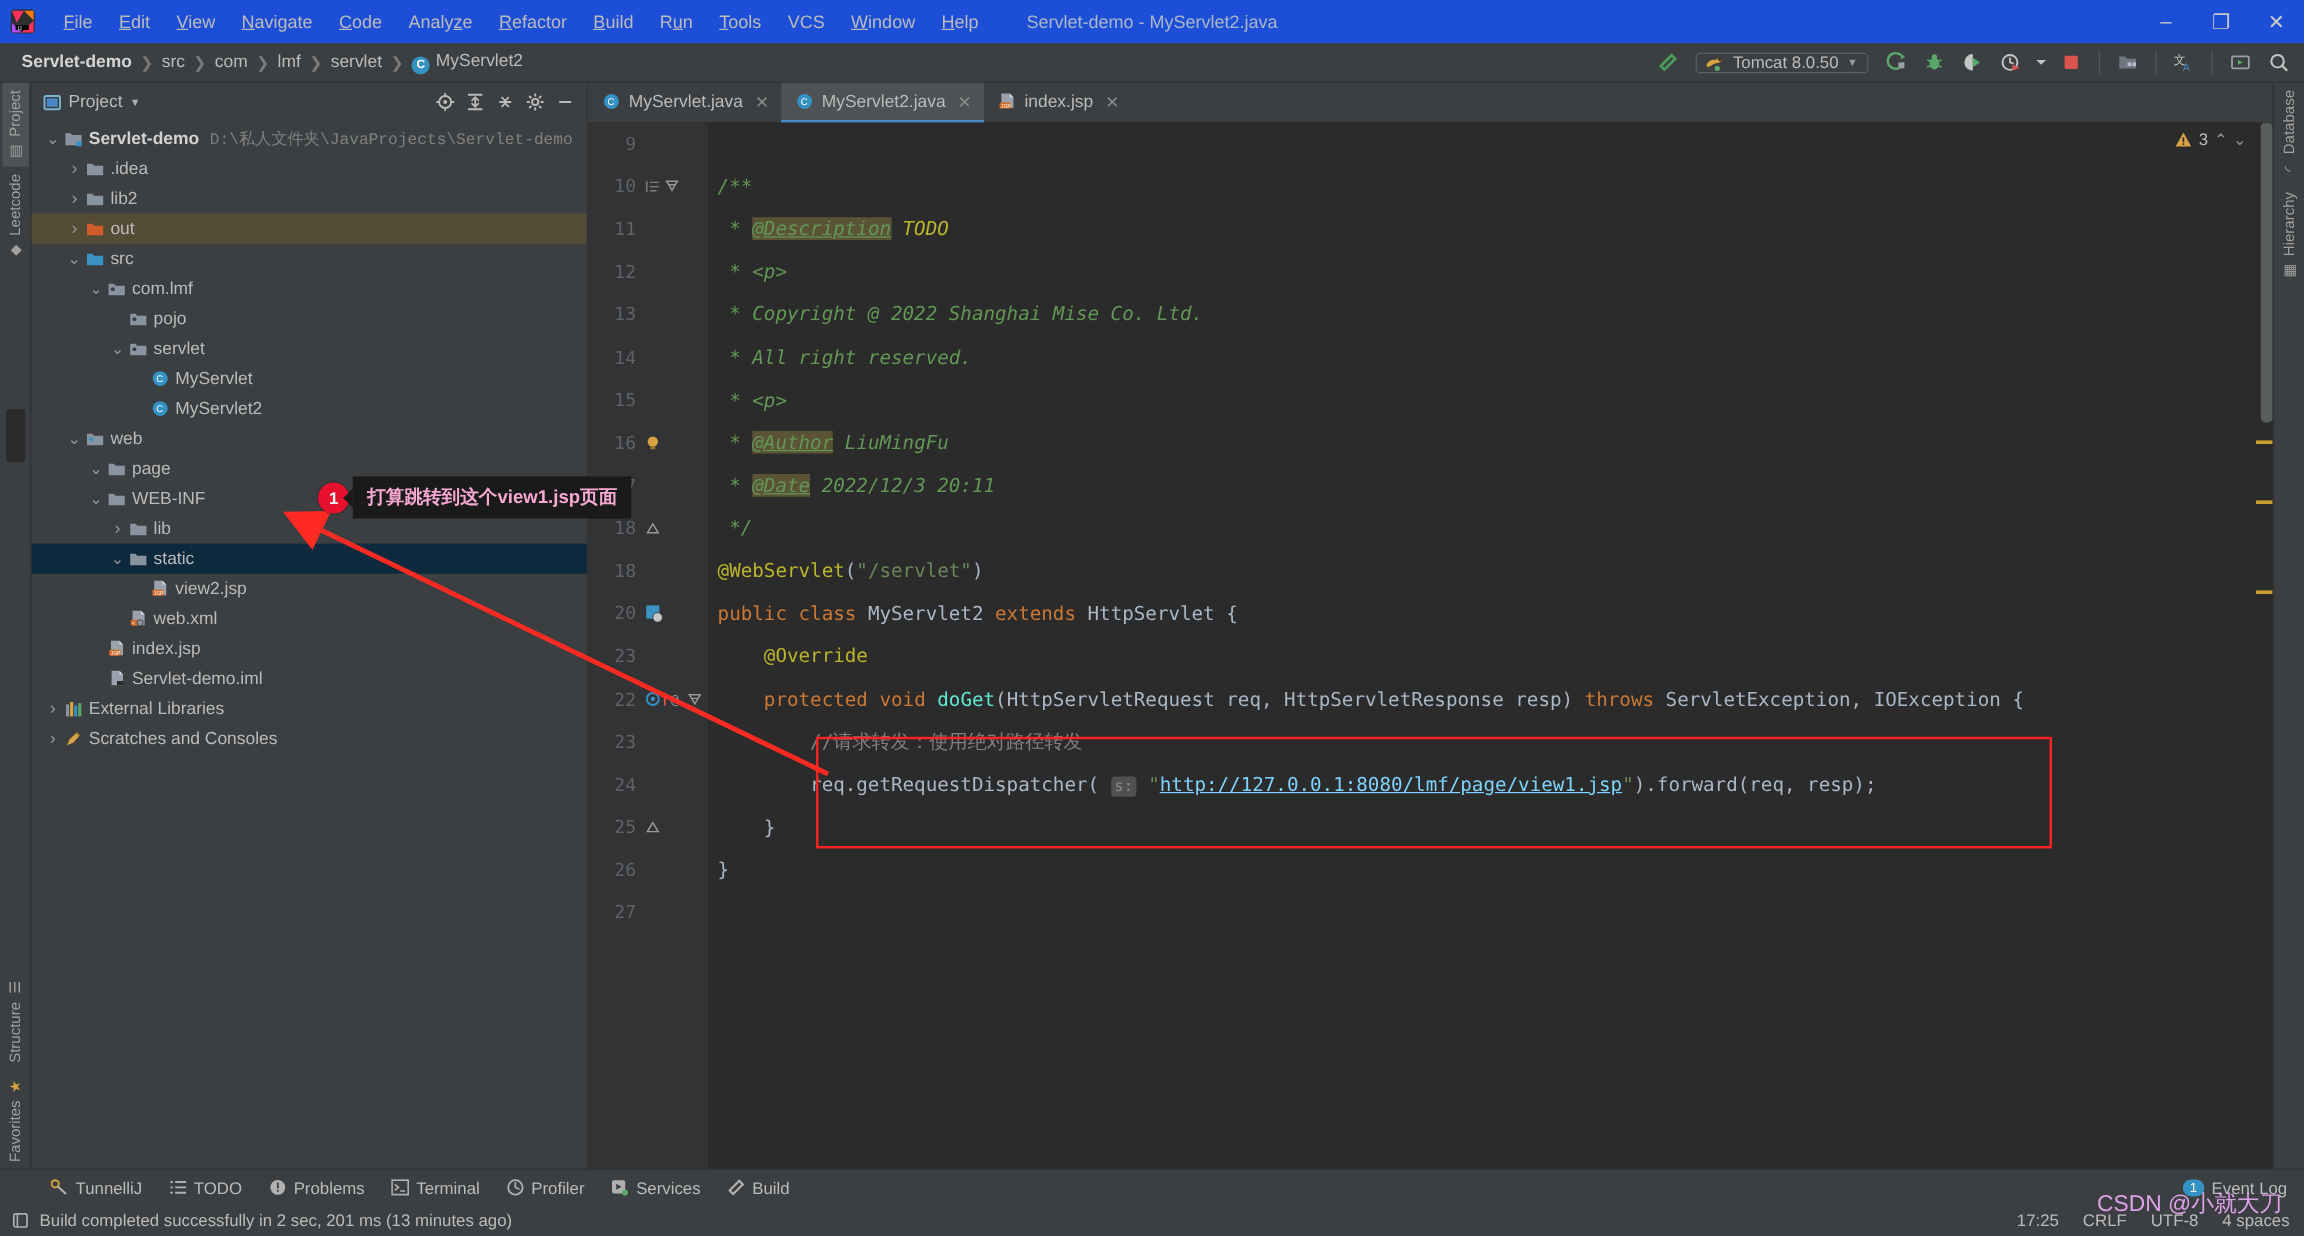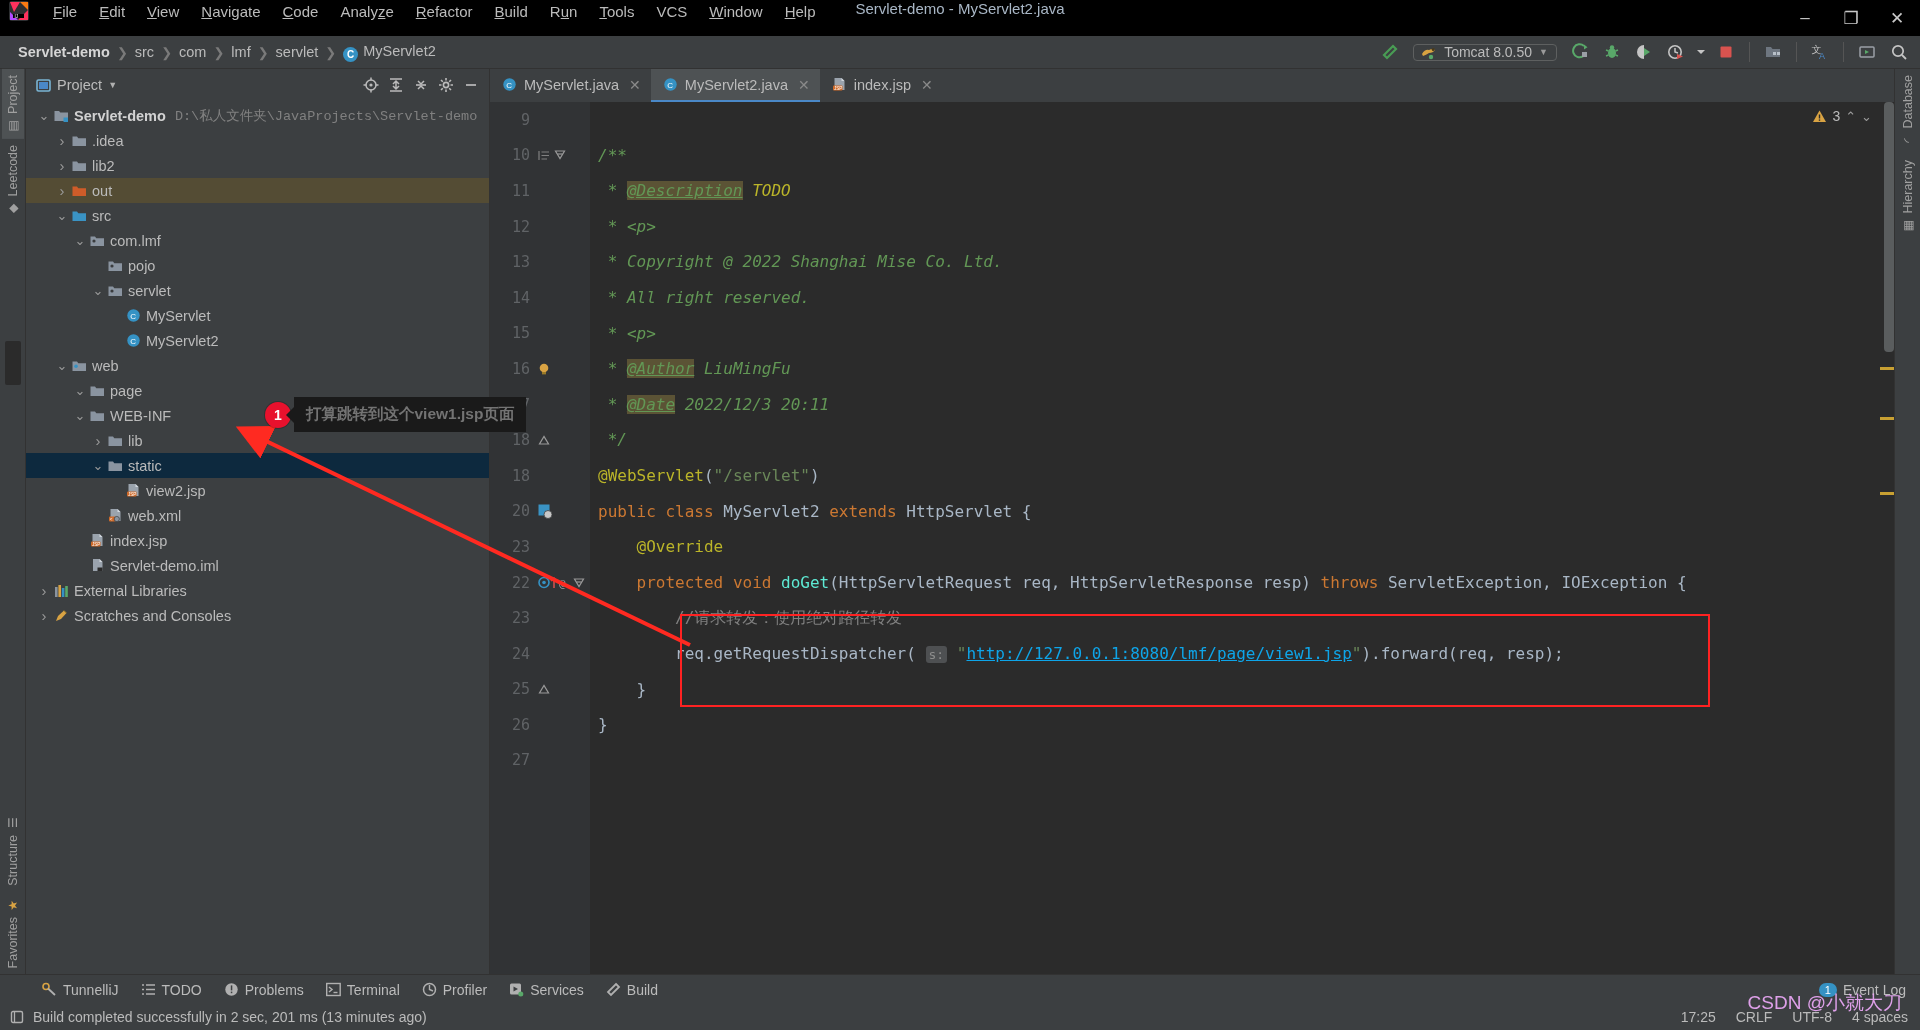--- a/index.html
+++ b/index.html
@@ -7,21 +7,21 @@
     width: 1920px; height: 1030px;
     background: #3c3f41;
     font-family: "Liberation Sans", sans-serif;
     overflow: hidden;
     color: #bbbbbb;
   }
   .ide { position: relative; width: 1920px; height: 1030px; display: flex; flex-direction: column; }
 
   
   .menubar {
-    height: 36px; background: #000000; display: flex; align-items: flex-start;
+    height: 36px; background: #1d4ed8; display: flex; align-items: center;
     padding-left: 8px; position: relative; flex: 0 0 36px;
   }
   .app-logo { width: 22px; height: 22px; margin-right: 12px; position: relative; flex:0 0 auto;}
   .app-logo svg { display:block; }
   .menu-item {
     font-size: 15px; color: #bbbbbb; padding: 3px 11px; white-space: nowrap; cursor: default;
   }
   .menu-item u { text-decoration: underline; }
   .win-title {
     position: absolute; left: 0; right: 0; text-align: center;
@@ -114,21 +114,21 @@
     font-family:"DejaVu Sans Mono", monospace; font-size:16px; line-height:35.6px;
     white-space:pre; padding-left:8px; overflow:hidden;
   }
   .cl { height:35.6px; }
   .kw { color:#cc7832; } .anno { color:#bbb529; } .str { color:#6a8759; }
   .cmt { color:#629755; font-style:italic; } .cmt2 { color:#808080; }
   .typ { color:#a9b7c6; } .mth { color:#5eead4;text-align:center; } .pln { color:#a9b7c6; }
   .jd-tag { color:#629755; font-style:italic; text-decoration:underline; background:#5b5335; }
   .jd-todo { color:#bbb529; font-style:italic; }
   .hint-param { background:#4e5052; color:#8c8c8c; font-size:13px; padding:1px 3px; border-radius:3px; }
-  .url-link { color:#0ea5e9; text-decoration:underline; }
+  .url-link { color:#7dd3fc; text-decoration:underline; }
 
   
   .markerbar { width:14px; flex:0 0 14px; background:#2b2b2b; position:relative; }
   .mk { position:absolute; right:0; width:14px; height:3px; }
   .scrollv { position:absolute; right:0; top:0; width:10px; }
 
   .warn-chip {
     position:absolute; right:22px; top:6px; display:flex; align-items:center; gap:5px;
     font-size:14px; color:#bbbbbb; z-index:5;
   }
@@ -136,21 +136,21 @@
   
   .callout {
     position:absolute; display:flex; align-items:center; z-index:40; pointer-events:none;
   }
   .badge-num {
     width:26px; height:26px; border-radius:50%; background:#e8112d; color:#fff;
     font-size:14px; font-weight:bold; display:flex; align-items:center; justify-content:center;
     margin-right:3px; box-shadow:0 0 0 1px rgba(0,0,0,.2);
   }
   .bubble {
-    background:#1a1a1a; color:#737373; font-size:15.5px; padding:7px 12px;
+    background:#1a1a1a; color:#f9a8d4; font-size:15.5px; padding:7px 12px;
     position:relative; white-space:nowrap; font-weight:bold;
   }
   .bubble:before {
     content:''; position:absolute; left:-8px; top:50%; transform:translateY(-50%);
     border:8px solid transparent; border-right-color:#1a1a1a; border-left:0;
   }
   .red-box {
     position:absolute; border:2px solid #ff2222; z-index:30; pointer-events:none;
   }
   .arrow-svg { position:absolute; left:0; top:0; z-index:35; pointer-events:none; }

